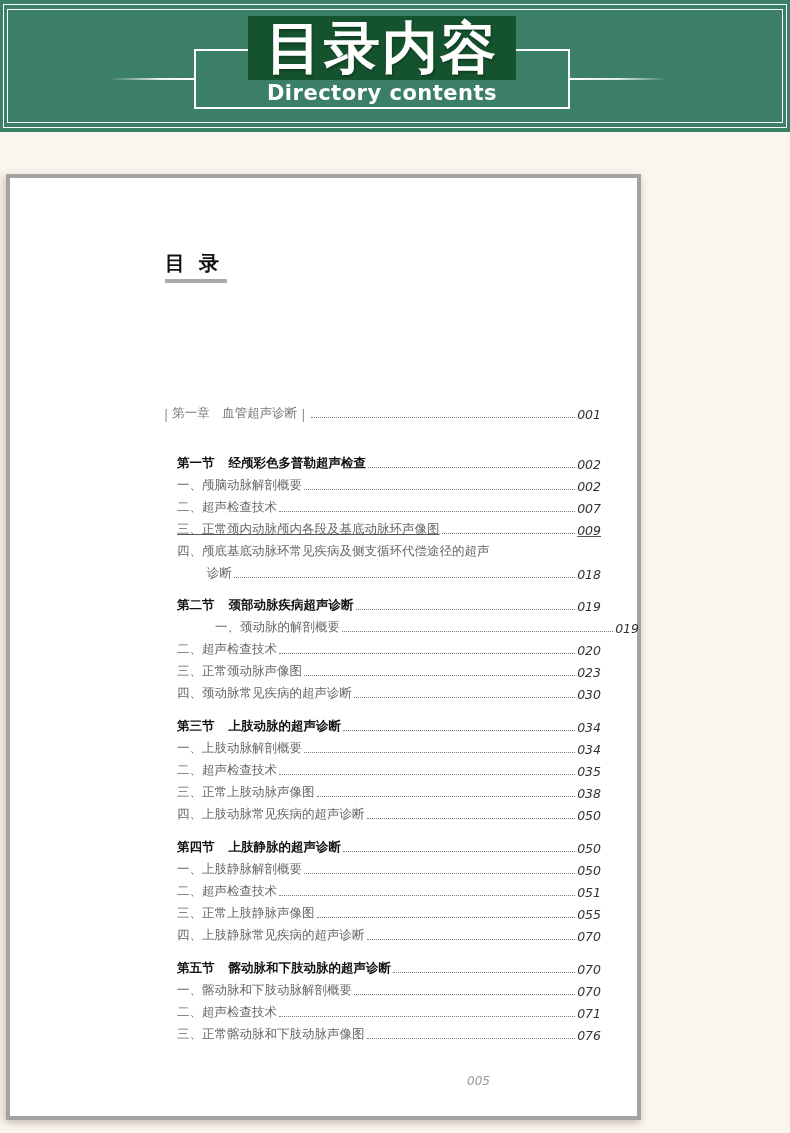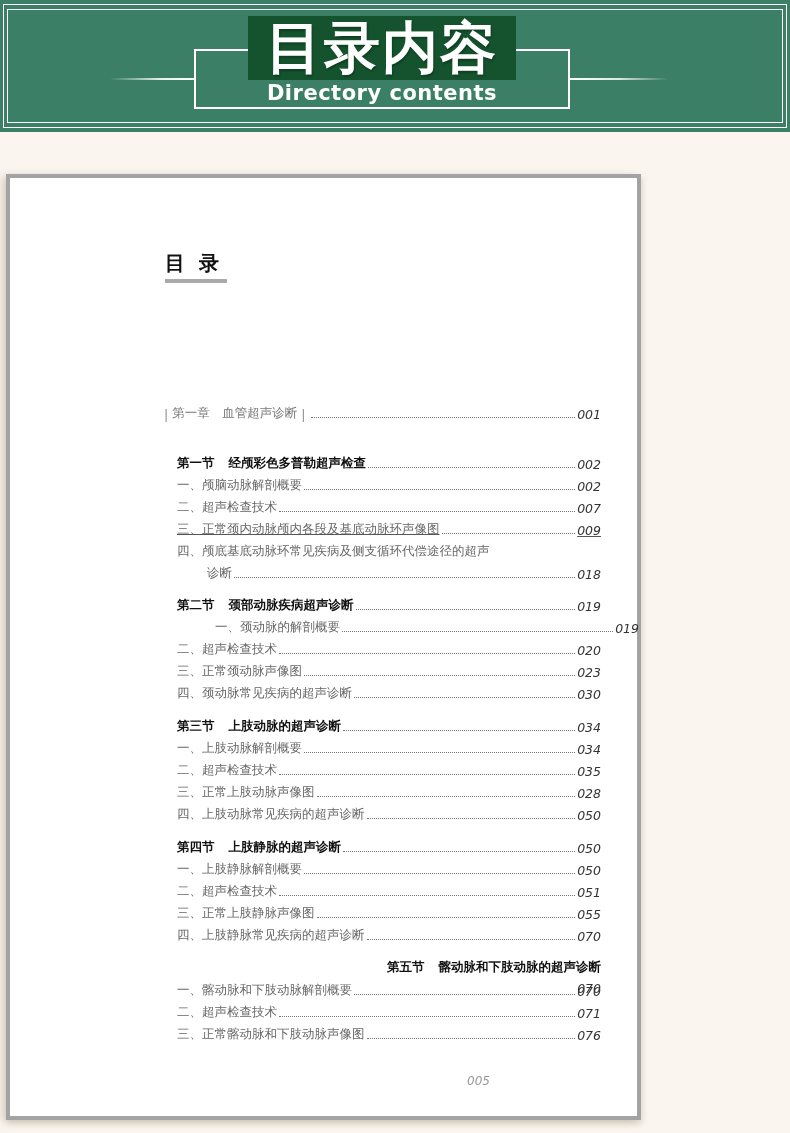--- a/index.html
+++ b/index.html
@@ -204,21 +204,21 @@
       <span class="page">034</span>
     </div>
     <div class="row item" style="top:583px;">
       <span class="label">二、超声检查技术</span>
       <span class="leader"></span>
       <span class="page">035</span>
     </div>
     <div class="row item" style="top:605px;">
       <span class="label">三、正常上肢动脉声像图</span>
       <span class="leader"></span>
-      <span class="page">028</span>
+      <span class="page">038</span>
     </div>
     <div class="row item" style="top:627px;">
       <span class="label">四、上肢动脉常见疾病的超声诊断</span>
       <span class="leader"></span>
       <span class="page">050</span>
     </div>
 
     <div class="row section" style="top:660px;align-items:flex-end;">
       <span class="label"><span class="num">第四节</span><span>上肢静脉的超声诊断</span></span>
       <span class="leader"></span>
@@ -238,21 +238,21 @@
       <span class="label">三、正常上肢静脉声像图</span>
       <span class="leader"></span>
       <span class="page">055</span>
     </div>
     <div class="row item" style="top:748px;">
       <span class="label">四、上肢静脉常见疾病的超声诊断</span>
       <span class="leader"></span>
       <span class="page">070</span>
     </div>
 
-    <div class="row section" style="top:781px;flex-direction:column;">
+    <div class="row section" style="top:781px;">
       <span class="label"><span class="num">第五节</span><span>髂动脉和下肢动脉的超声诊断</span></span>
       <span class="leader"></span>
       <span class="page">070</span>
     </div>
     <div class="row item" style="top:803px;">
       <span class="label">一、髂动脉和下肢动脉解剖概要</span>
       <span class="leader"></span>
       <span class="page">070</span>
     </div>
     <div class="row item" style="top:825px;">

